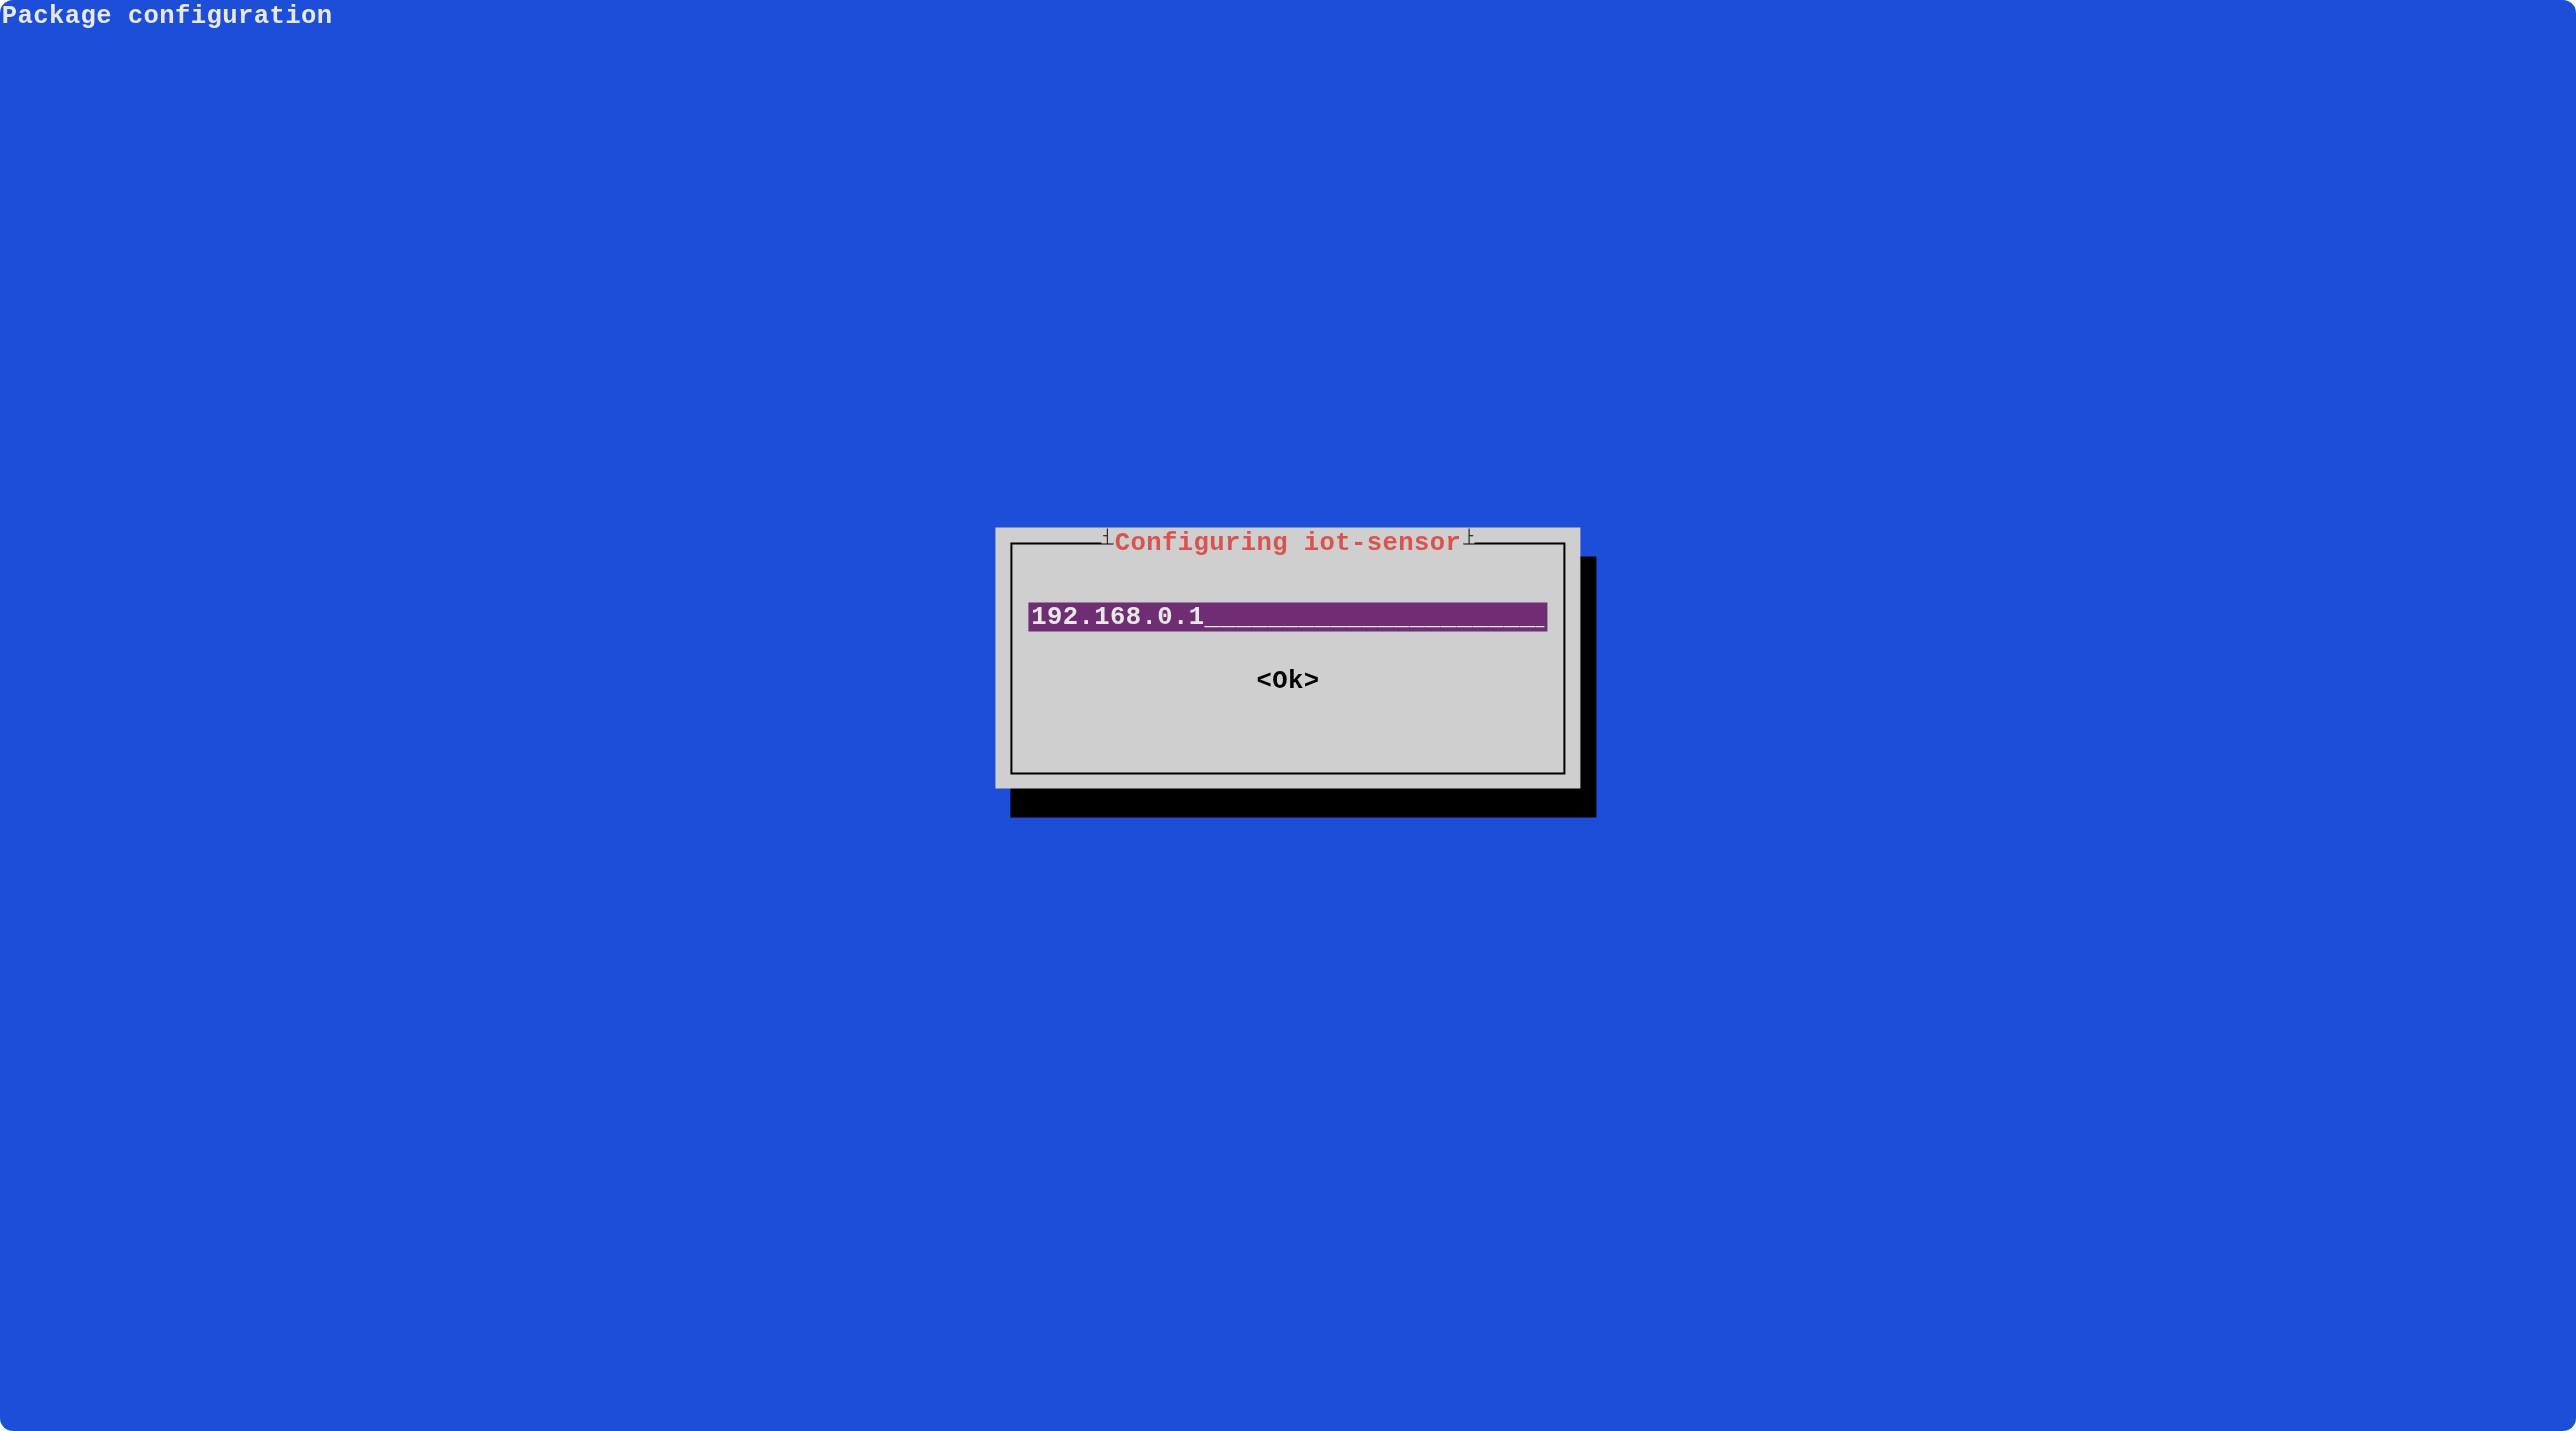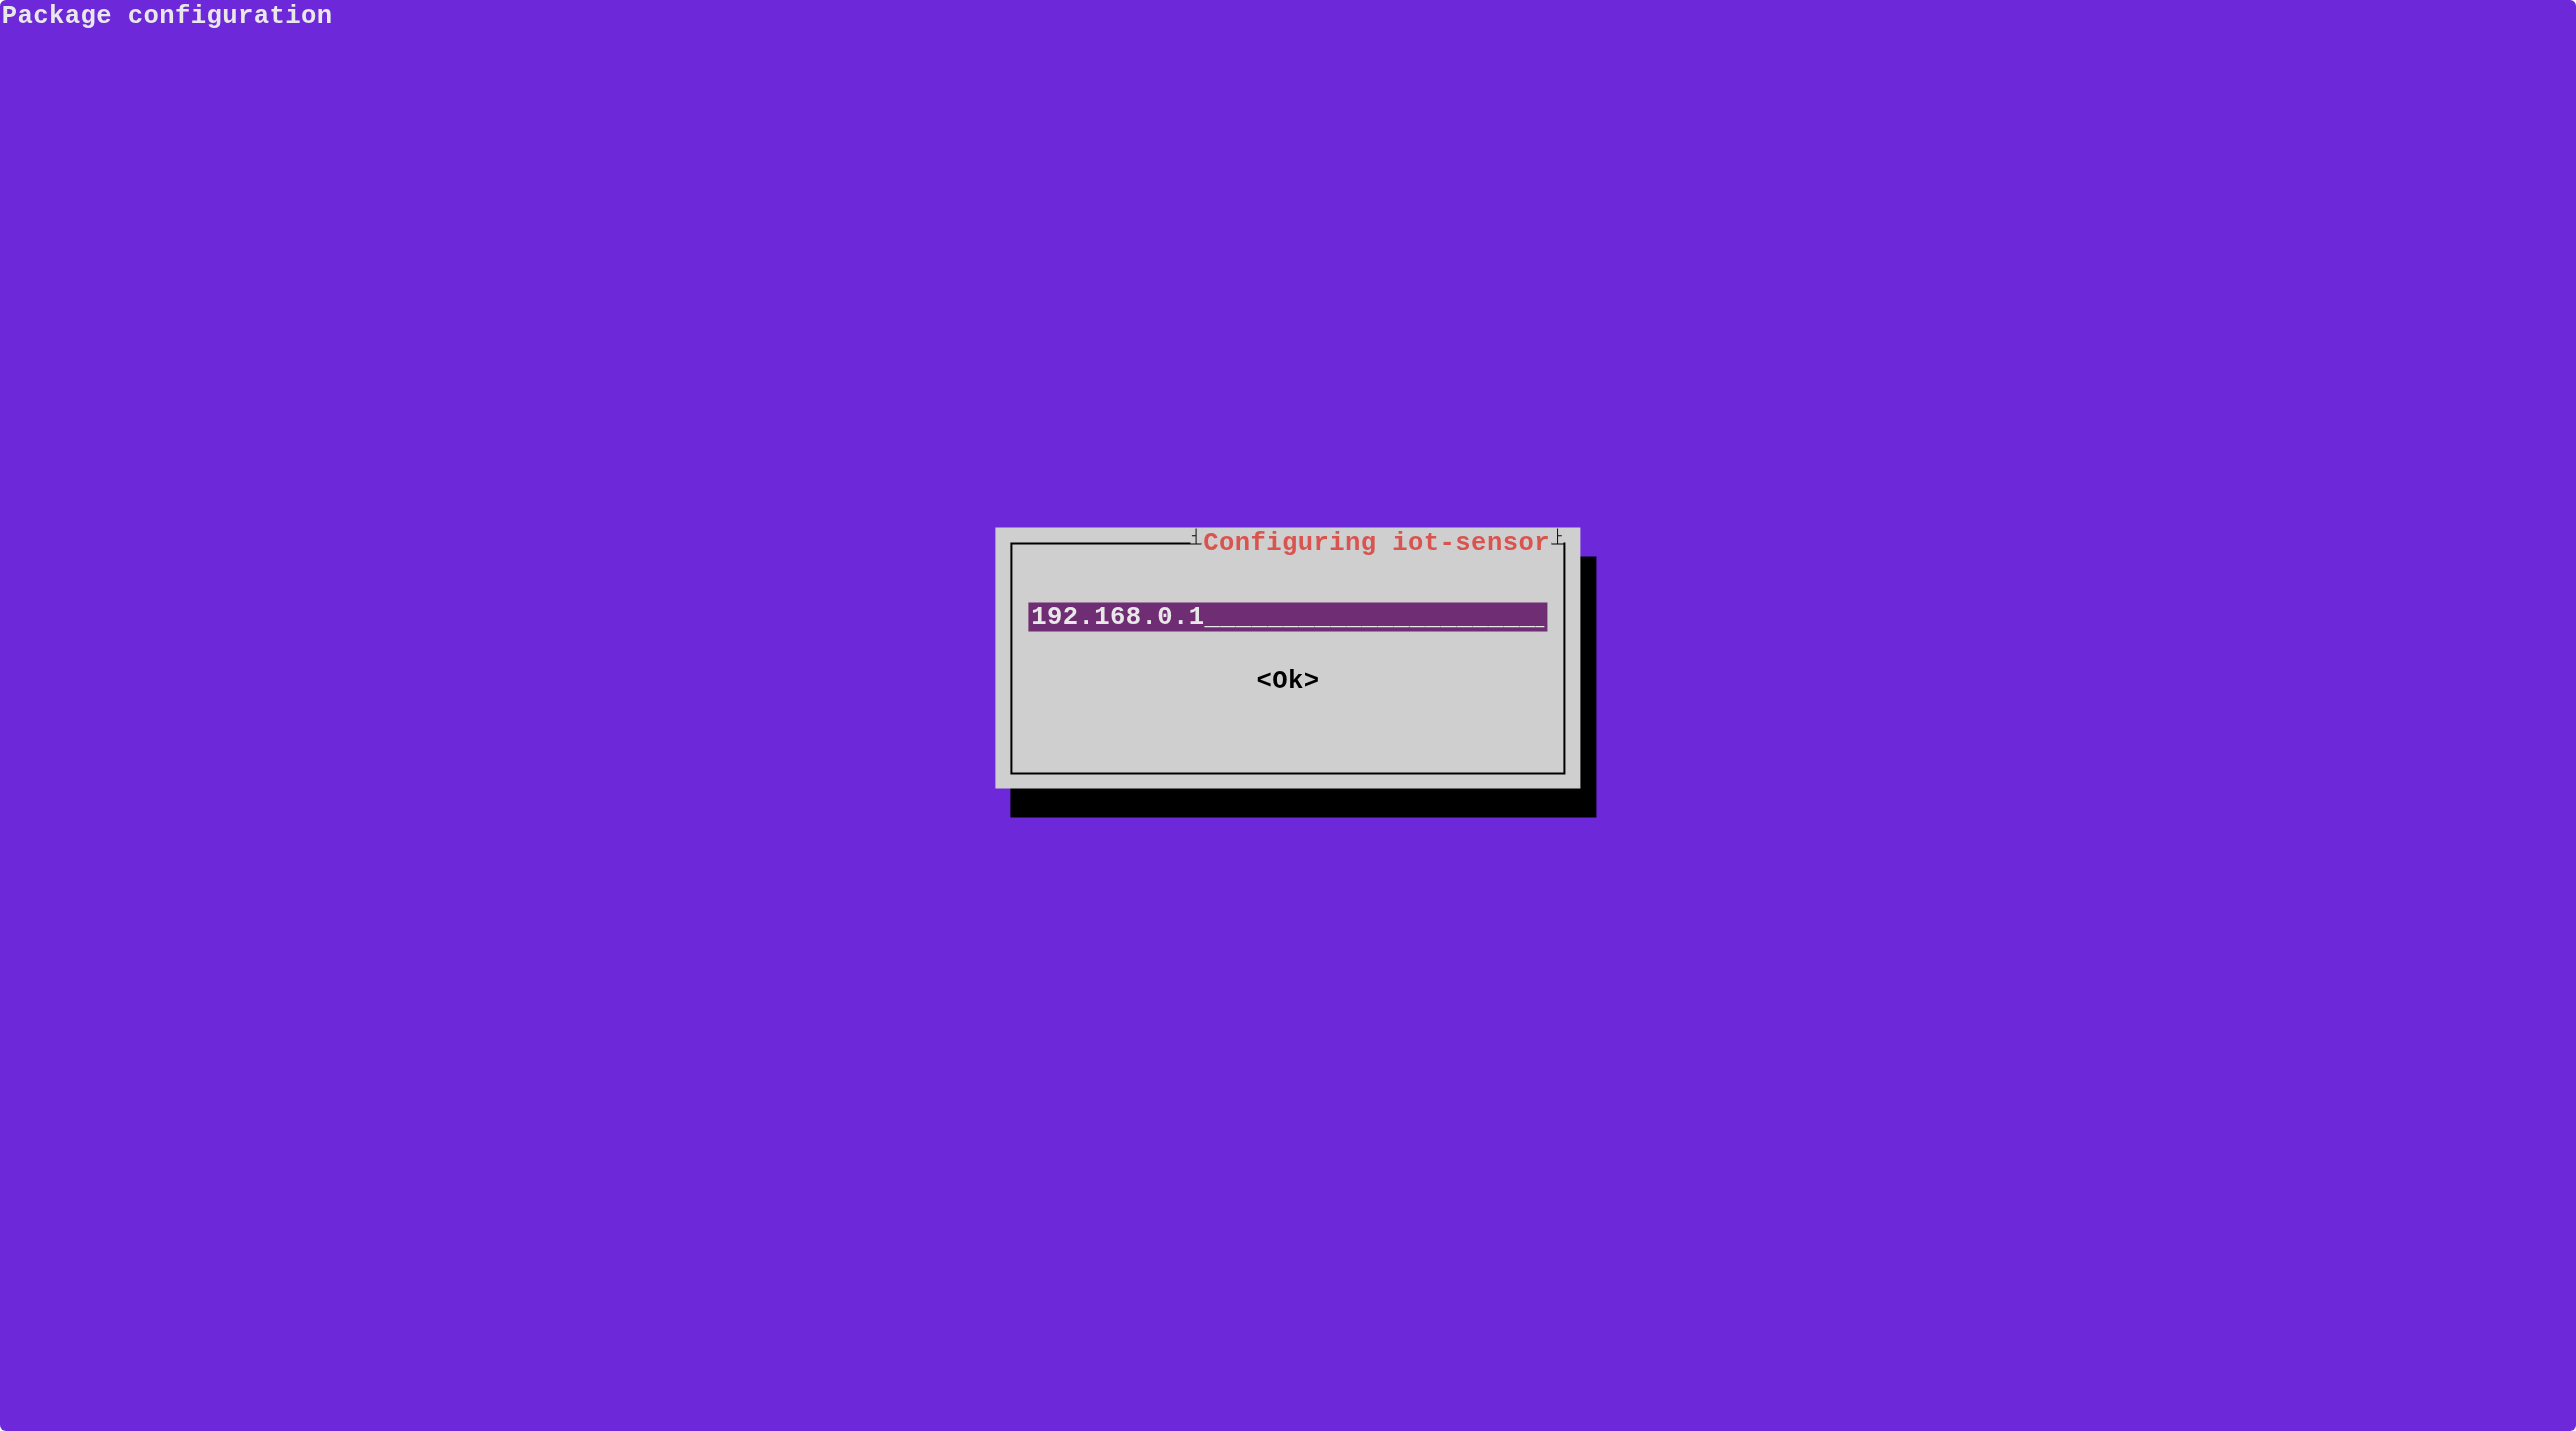--- a/index.html
+++ b/index.html
@@ -13,22 +13,22 @@
     background: #ffffff;
     font-family: "Courier New", Courier, monospace;
     font-weight: bold;
   }
 
   
   .screen {
     position: relative;
     width: 100%;
     height: 100%;
-    background: #6d28d9; 
-    border-radius: 6px;
+    background: #1d4ed8; 
+    border-radius: 13px;
     overflow: hidden;
   }
 
   
   :root {
     --cw: 15.4px;   
     --ch: 29px;   
     --fs: 25.6px;   
     --bg: #6f2d73;
     --panel: #cfcfcf;   
@@ -91,21 +91,21 @@
     min-height: calc(8 * var(--ch));
     box-sizing: border-box;
   }
 
   
   .title-strip {
     position: absolute;
     top: calc(-0.5 * var(--ch) - 1.7px);
     left: 0;
     width: 100%;
-    text-align: right;
+    text-align: center;
     pointer-events: none;
   }
   .title-strip .chunk {
     display: inline-block;
     background: var(--panel);
     color: var(--text);
     padding: 0 1.7px;
     vertical-align: top;
   }
   .title-strip .chunk.title {

